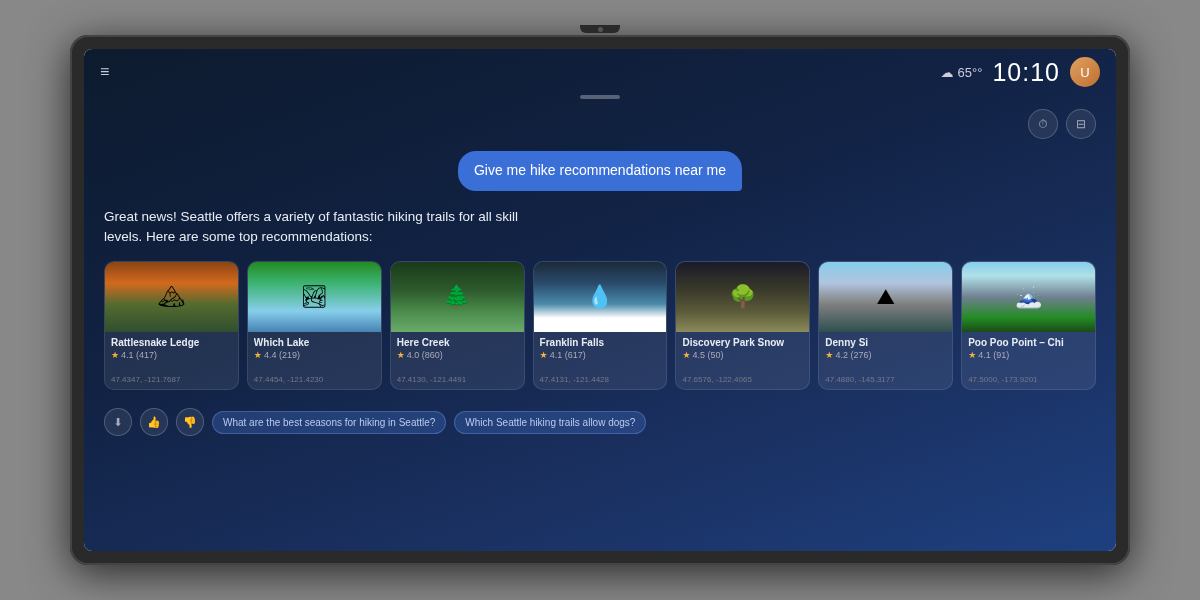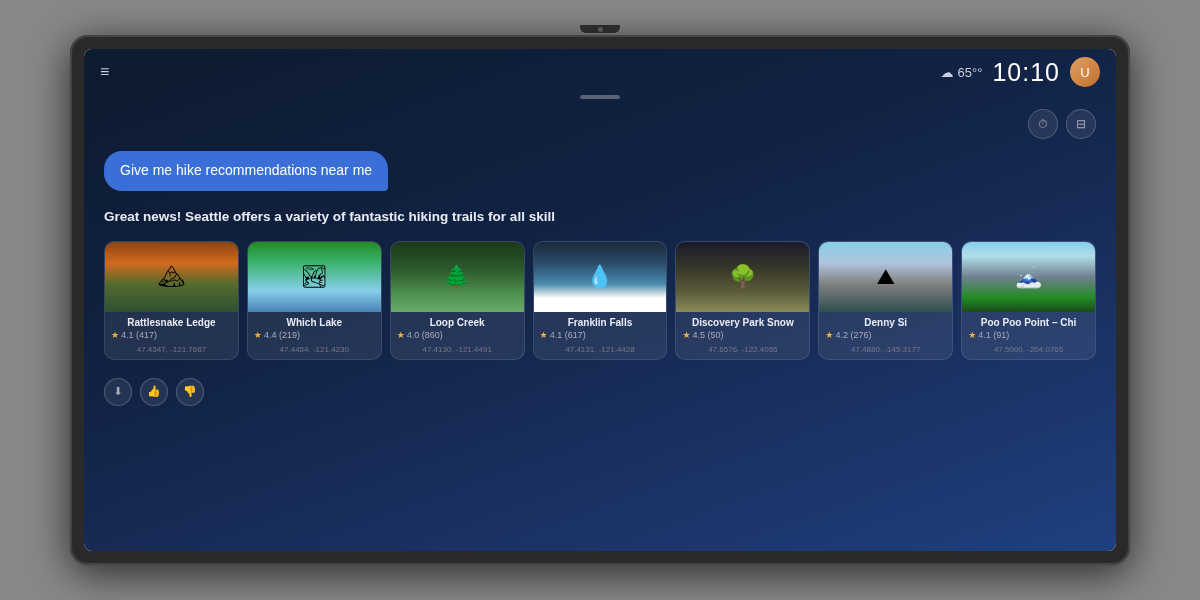--- a/index.html
+++ b/index.html
@@ -128,37 +128,37 @@
       color: #aab;
       display: flex;
       align-items: center;
       justify-content: center;
       font-size: 12px;
       cursor: pointer;
     }
     
     .user-message {
       display: flex;
-      justify-content: flex-start;
+      justify-content: center;
       margin-bottom: 16px;
     }
     .user-bubble {
       background: #3a6fd8;
       color: #fff;
       padding: 10px 16px;
       border-radius: 18px 18px 4px 18px;
       font-size: 14px;
       max-width: 360px;
       line-height: 1.4;
     }
     
     .ai-response-text {
       color: #e8ecf4;
       font-size: 13.5px;
-      font-weight: 700;
+      font-weight: 400;
       line-height: 1.5;
       margin-bottom: 14px;
       max-width: 520px;
     }
     
     .hike-cards-row {
       display: flex;
       gap: 8px;
       margin-bottom: 14px;
       overflow: hidden;
@@ -175,21 +175,20 @@
     .hike-card-img-placeholder {
       width: 100%;
       height: 70px;
       display: flex;
       align-items: center;
       justify-content: center;
       font-size: 22px;
     }
     .hike-card-info {
       padding: 5px 6px;
-      text-align: center;
     }
     .hike-card-name {
       color: #e8ecf4;
       font-size: 10px;
       font-weight: 600;
       white-space: nowrap;
       overflow: hidden;
       text-overflow: ellipsis;
       margin-bottom: 2px;
     }
@@ -200,21 +199,21 @@
       align-items: center;
       gap: 2px;
     }
     .star {
       color: #f0b040;
       font-size: 9px;
     }
     .hike-card-coords {
       color: #778;
       font-size: 8px;
-      margin-top: 5px;
+      margin-top: 15px;
     }
     
     .bottom-row {
       display: flex;
       align-items: center;
       gap: 8px;
       padding: 4px 0;
     }
     .bottom-icon-btn {
       width: 28px;
@@ -280,20 +279,21 @@
           <div class="action-icon-btn">⏱</div>
           <div class="action-icon-btn">⊟</div>
         </div>
 
         <div class="user-message">
           <div class="user-bubble">Give me hike recommendations near me</div>
         </div>
 
         <div class="ai-response-text">
           <span>Great news! Seattle offers a variety of fantastic hiking trails for all skill</span><br>
+          <span>levels. Here are some top recommendations:</span>
         </div>
 
         <div class="hike-cards-row" id="hike-cards-container">
             <div class="hike-card">
               <div class="hike-card-img-placeholder card-rattlesnake">🏔</div>
               <div class="hike-card-info">
                 <div class="hike-card-name">Rattlesnake Ledge</div>
                 <div class="hike-card-rating"><span class="star">★</span> 4.1 (417)</div>
                 <div class="hike-card-coords">47.4347, -121.7687</div>
               </div>
@@ -302,21 +302,21 @@
               <div class="hike-card-img-placeholder card-snow-lake">🏞</div>
               <div class="hike-card-info">
                 <div class="hike-card-name">Which Lake</div>
                 <div class="hike-card-rating"><span class="star">★</span> 4.4 (219)</div>
                 <div class="hike-card-coords">47.4454, -121.4230</div>
               </div>
             </div>
             <div class="hike-card">
               <div class="hike-card-img-placeholder card-denny">🌲</div>
               <div class="hike-card-info">
-                <div class="hike-card-name">Loop Creek</div>
+                <div class="hike-card-name">Here Creek</div>
                 <div class="hike-card-rating"><span class="star">★</span> 4.0 (860)</div>
                 <div class="hike-card-coords">47.4130, -121.4491</div>
               </div>
             </div>
             <div class="hike-card">
               <div class="hike-card-img-placeholder card-franklin">💧</div>
               <div class="hike-card-info">
                 <div class="hike-card-name">Franklin Falls</div>
                 <div class="hike-card-rating"><span class="star">★</span> 4.1 (617)</div>
                 <div class="hike-card-coords">47.4131, -121.4428</div>
@@ -336,27 +336,29 @@
                 <div class="hike-card-name">Denny Si</div>
                 <div class="hike-card-rating"><span class="star">★</span> 4.2 (276)</div>
                 <div class="hike-card-coords">47.4880, -145.3177</div>
               </div>
             </div>
             <div class="hike-card">
               <div class="hike-card-img-placeholder card-poo-poo">🗻</div>
               <div class="hike-card-info">
                 <div class="hike-card-name">Poo Poo Point – Chi</div>
                 <div class="hike-card-rating"><span class="star">★</span> 4.1 (91)</div>
-                <div class="hike-card-coords">47.5000, -204.0765</div>
+                <div class="hike-card-coords">47.5000, -173.9201</div>
               </div>
             </div>
           </div>
 
         <div class="bottom-row">
           <div class="bottom-icon-btn">⬇</div>
           <div class="bottom-icon-btn">👍</div>
           <div class="bottom-icon-btn">👎</div>
+          <div class="suggestion-pill" id="suggestion-0">What are the best seasons for hiking in Seattle?</div>
+          <div class="suggestion-pill" id="suggestion-1">Which Seattle hiking trails allow dogs?</div>
         </div>
 
       </div>
     </div>
   </div>
 </div>
 
 </body></html>

